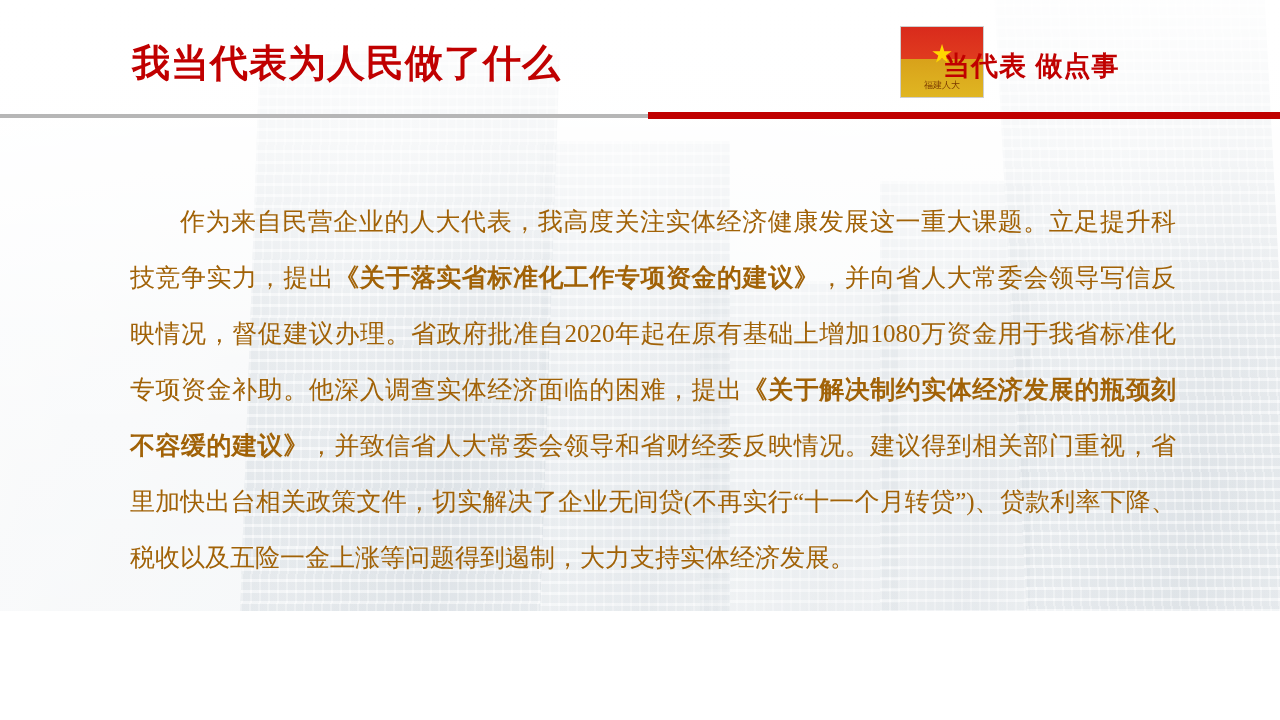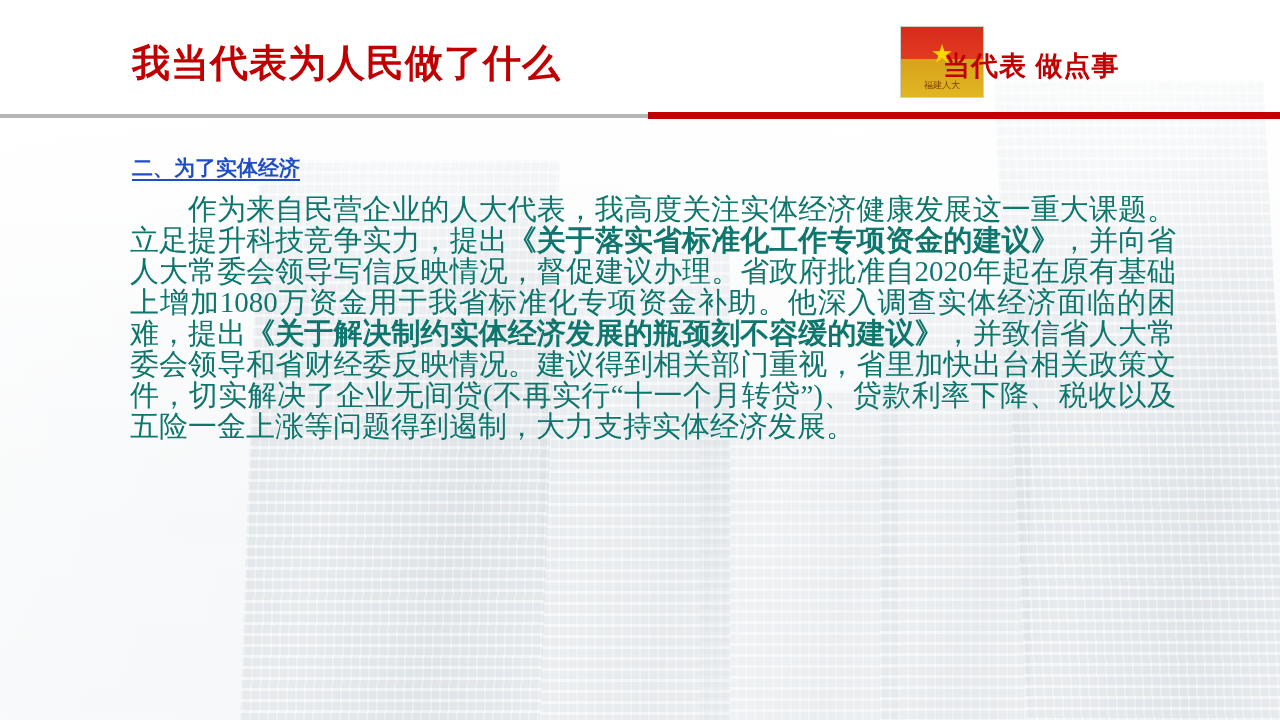--- a/index.html
+++ b/index.html
@@ -10,21 +10,21 @@
     width: 1280px;
     height: 720px;
     overflow: hidden;
     font-family: "Liberation Serif", "DejaVu Serif", serif;
     background: #ffffff;
   }
 
   .slide {
     position: relative;
     width: 1280px;
-    height: 720px;
+    height: 611px;
     background: #ffffff;
     overflow: hidden;
   }
 
   
   .bg-photo {
     position: absolute;
     left: 0;
     top: 0;
     width: 1280px;
@@ -158,23 +158,23 @@
     color: #1f4ec4;
     text-decoration: underline;
     text-underline-offset: 4px;
     white-space: nowrap;
   }
   .body-text {
     position: absolute;
     left: 130px;
     top: 76px;
     width: 1046px;
-    font-size: 29px;
-    line-height: 31px;
-    color: #0f766e;
+    font-size: 25px;
+    line-height: 56px;
+    color: #a16207;
     text-align: justify;
     text-justify: inter-ideograph;
     text-indent: 2em;
   }
   .body-text b {
     font-weight: bold;
   }
 </style>
 </head>
 <body>
@@ -197,18 +197,17 @@
 
     <div class="header-emblem">
       <div class="emblem-star">★</div>
       <div class="emblem-text">福建人大</div>
     </div>
 
     <div class="header-slogan">当代表  做点事</div>
   </div>
 
   <div class="content">
-    <div class="section-heading">二、为了实体经济</div>
 
     <div class="body-text"><span>作为来自民营企业的人大代表，我高度关注实体经济健康发展这一重大课题。立足提升科技竞争实力，提出</span><b>《关于落实省标准化工作专项资金的建议》</b><span>，并向省人大常委会领导写信反映情况，督促建议办理。省政府批准自2020年起在原有基础上增加1080万资金用于我省标准化专项资金补助。他深入调查实体经济面临的困难，提出</span><b>《关于解决制约实体经济发展的瓶颈刻不容缓的建议》</b><span>，并致信省人大常委会领导和省财经委反映情况。建议得到相关部门重视，省里加快出台相关政策文件，切实解决了企业无间贷(不再实行“十一个月转贷”)、贷款利率下降、税收以及五险一金上涨等问题得到遏制，大力支持实体经济发展。</span></div>
   </div>
 
 </div>
 
 </body></html>

